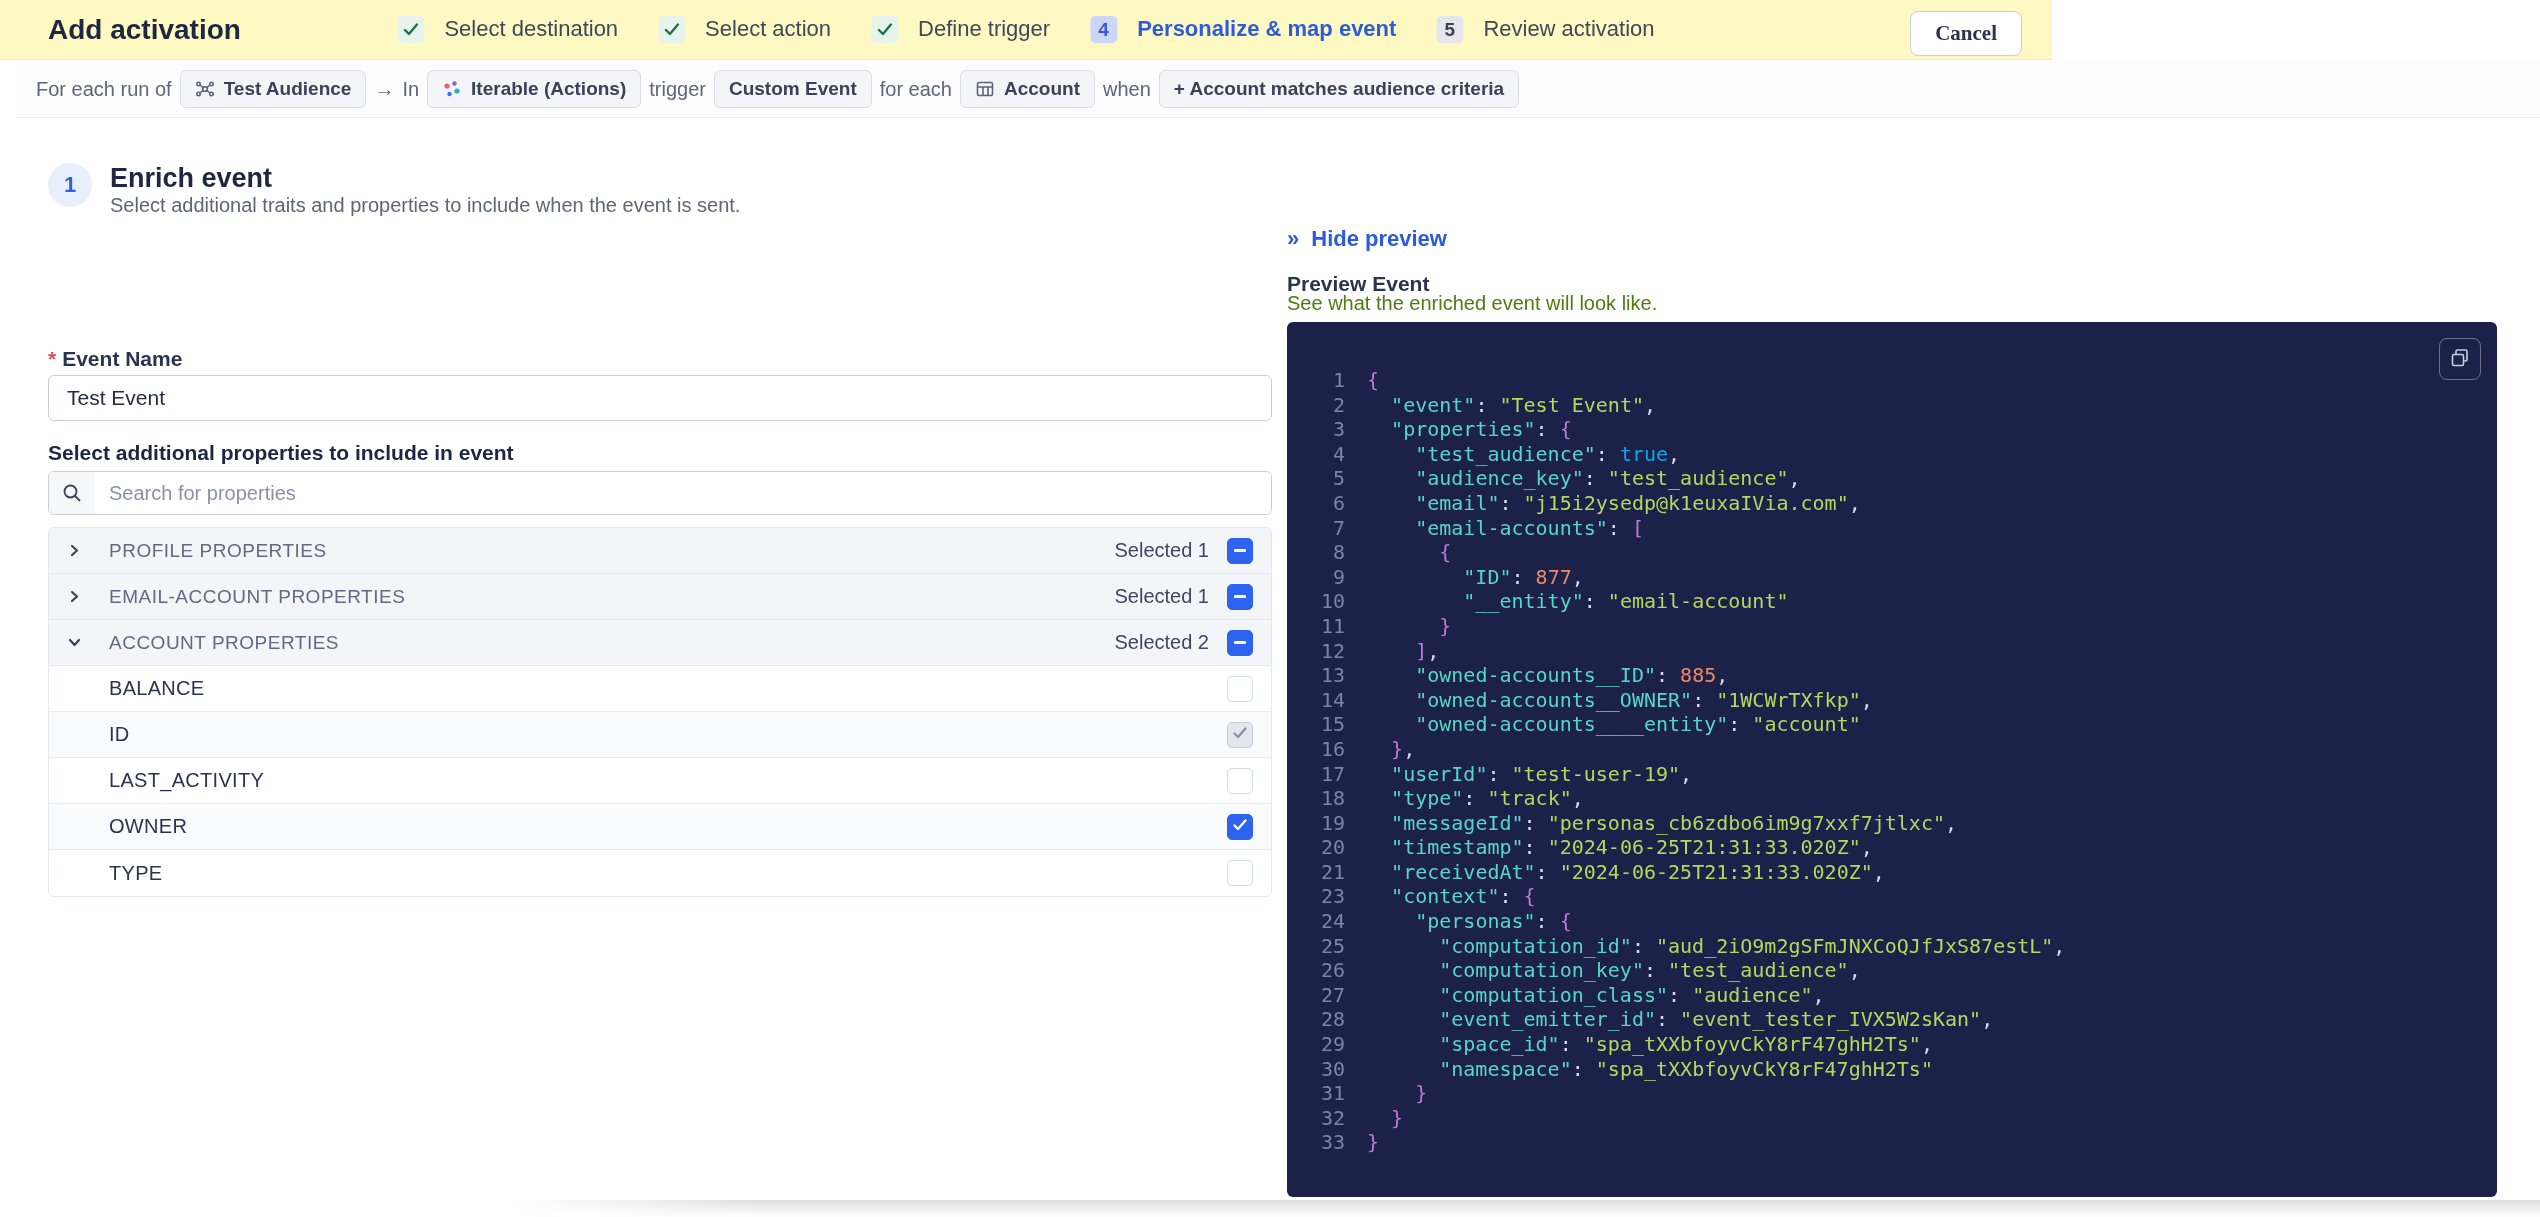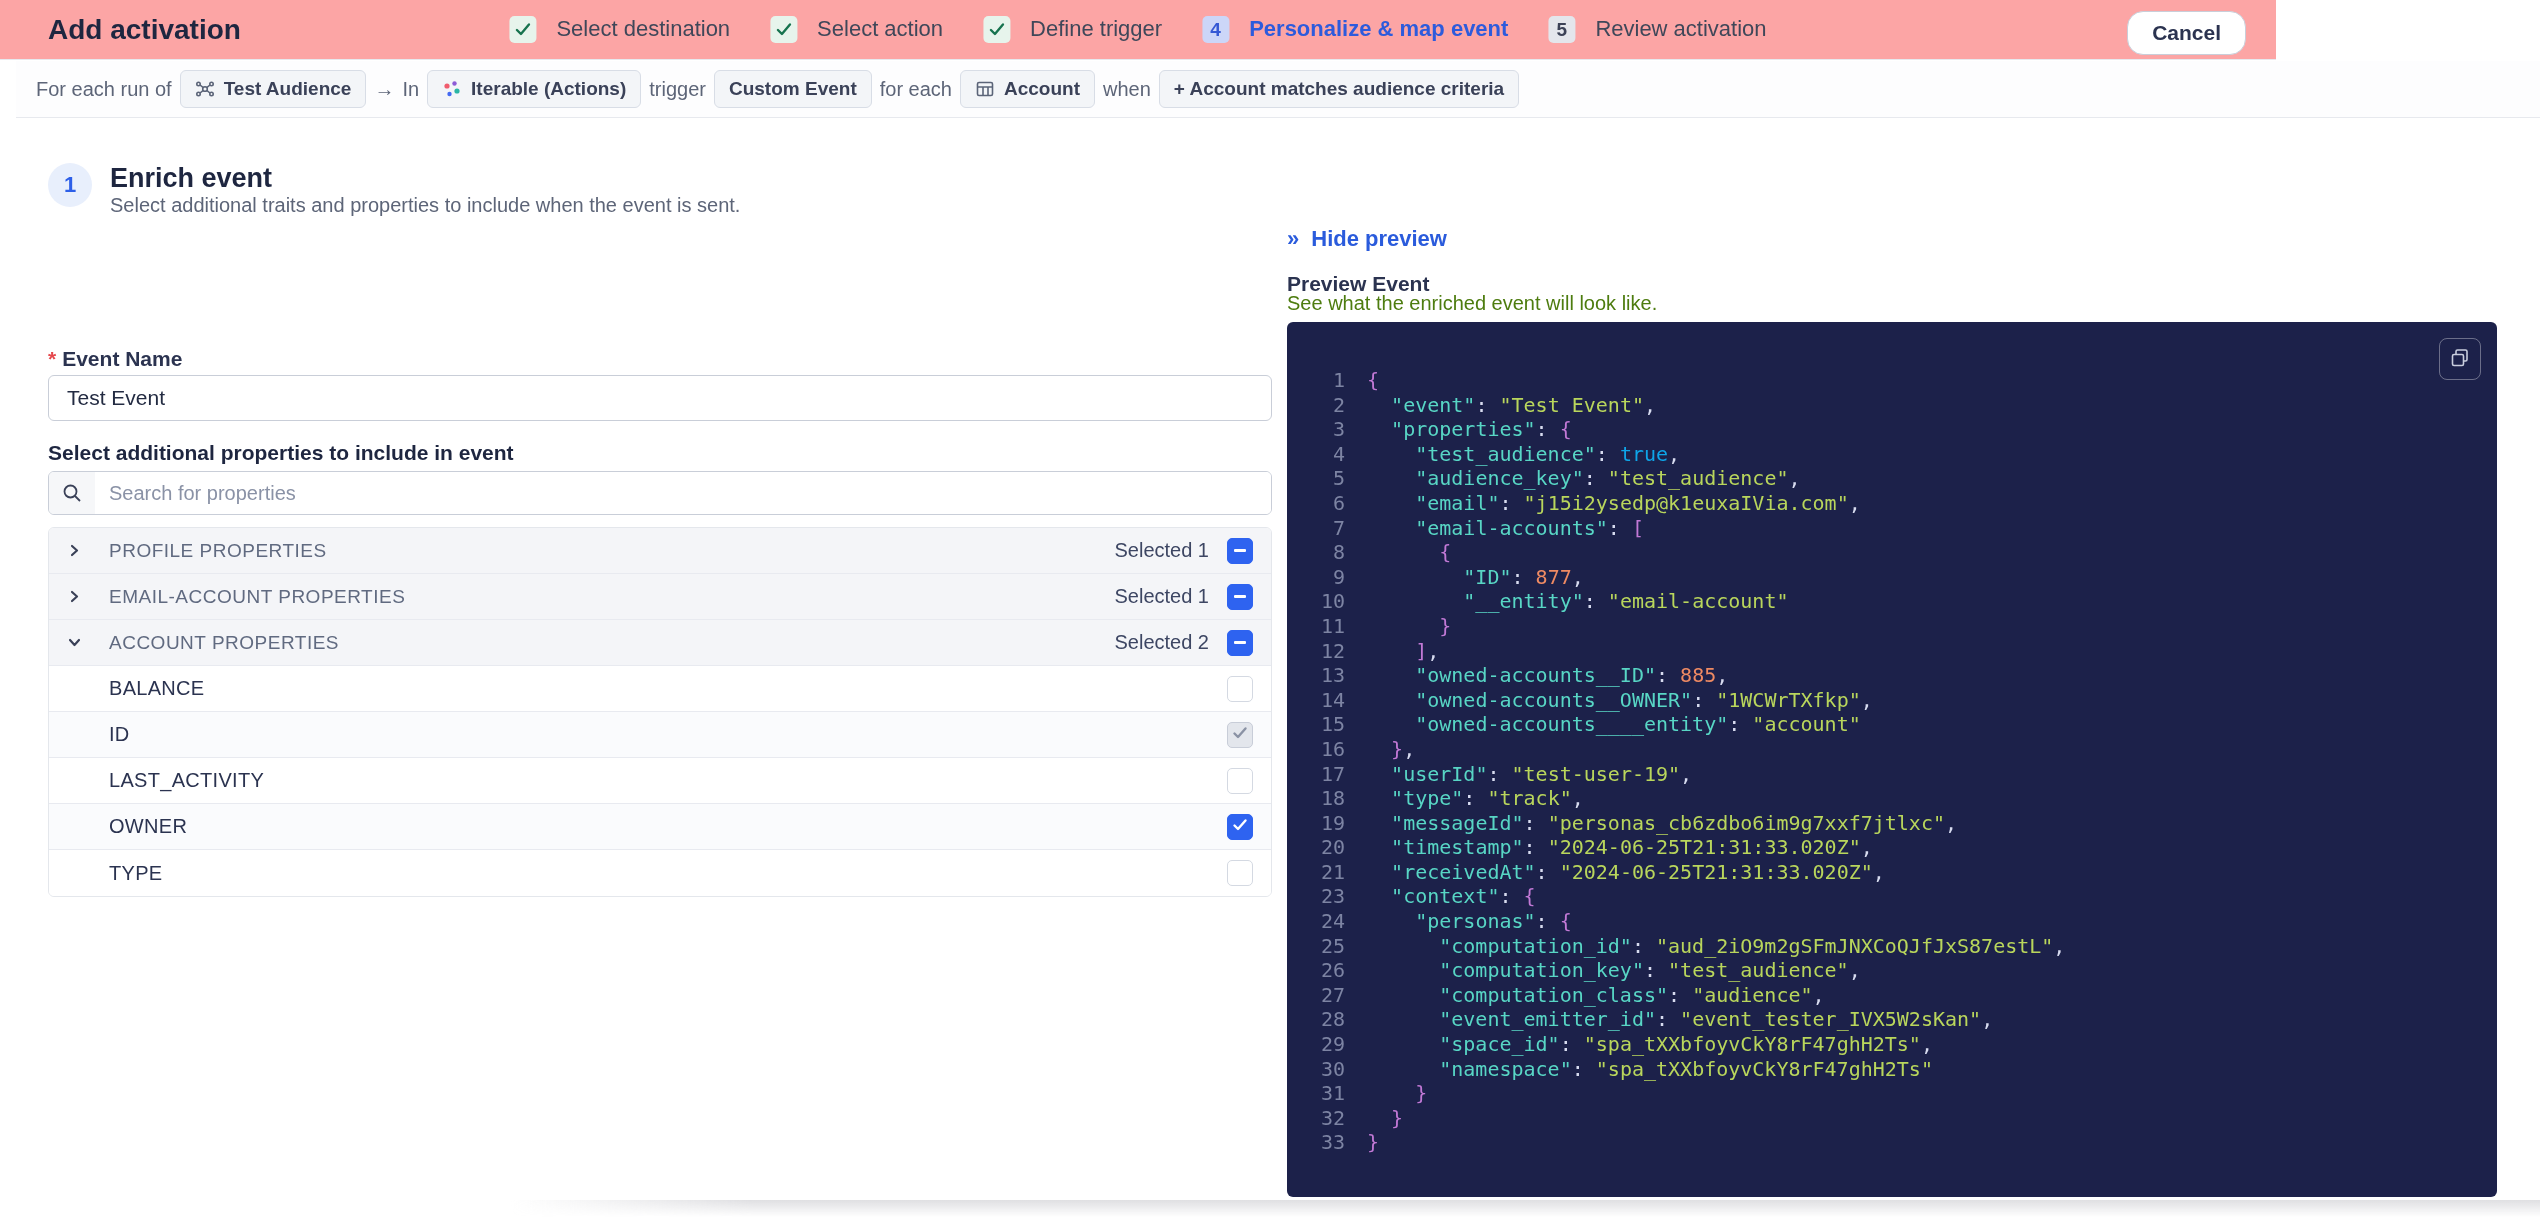--- a/index.html
+++ b/index.html
@@ -1,35 +1,35 @@
 <!DOCTYPE html>
 <html><head>
 <meta charset="utf-8">
 <style>
   * { margin:0; padding:0; box-sizing:border-box; }
   html,body { width:2540px; height:1217px; background:#ffffff; overflow:hidden;
     font-family:"Liberation Sans", sans-serif; color:#232b42; }
 
   
-  .app-header { position:absolute; left:0; top:0; width:2276px; height:60px;
-    background:#fca5a5; border-bottom:1px solid #e7e9ee; display:flex; align-items:center; }
+  .app-header { position:absolute; left:0; top:0; width:2052px; height:60px;
+    background:#fef9c3; border-bottom:1px solid #e7e9ee; display:flex; align-items:center; }
   .app-title { position:absolute; left:48px; font-size:28px; font-weight:700; color:#1e2640; }
   .steps-row { position:absolute; left:50%; transform:translateX(-50%);
     display:flex; align-items:center; gap:40px; white-space:nowrap; }
   .step { display:flex; align-items:flex-start; gap:20px; cursor:pointer; }
   .step-badge { width:27px; height:27px; border-radius:5px; display:flex; align-items:center;
     justify-content:center; font-size:19px; font-weight:700; }
   .step-badge.done { background:#e7f4ec; }
   .step-badge.active { background:#ccd6f8; color:#3558d4; }
   .step-badge.upcoming { background:#e4e6ec; color:#3c4257; }
   .step-label { font-size:22px; color:#3f4759; font-weight:500; }
   .step.active .step-label { color:#2d5bdc; font-weight:700; }
   .cancel-button { position:absolute; right:30px; top:11px; background:#ffffff;
-    border:1px solid #c9ced9; border-radius:16px; padding:9px 24px; font-size:21px;
-    font-weight:600; color:#2b3350; cursor:pointer; font-family:Liberation Sans, sans-serif; }
+    border:1px solid #c9ced9; border-radius:8px; padding:9px 24px; font-size:21px;
+    font-weight:600; color:#2b3350; cursor:pointer; font-family:Liberation Serif, serif; }
 
   
   .trigger-bar { position:absolute; left:16px; top:61px; width:2540px; height:57px;
     background:#fdfdfe; border-bottom:1px solid #e7e9ee; display:flex; align-items:center;
     padding-left:20px; gap:8px; white-space:nowrap; }
   .tb-text { font-size:20px; color:#5d6578; }
   .chip { display:inline-flex; align-items:center; gap:9px; background:#f3f5f8;
     border:1px solid #d8dde6; border-radius:6px; padding:7px 14px; font-size:19px;
     font-weight:600; color:#3a4158; cursor:pointer; }
   .chip svg { display:block; }

